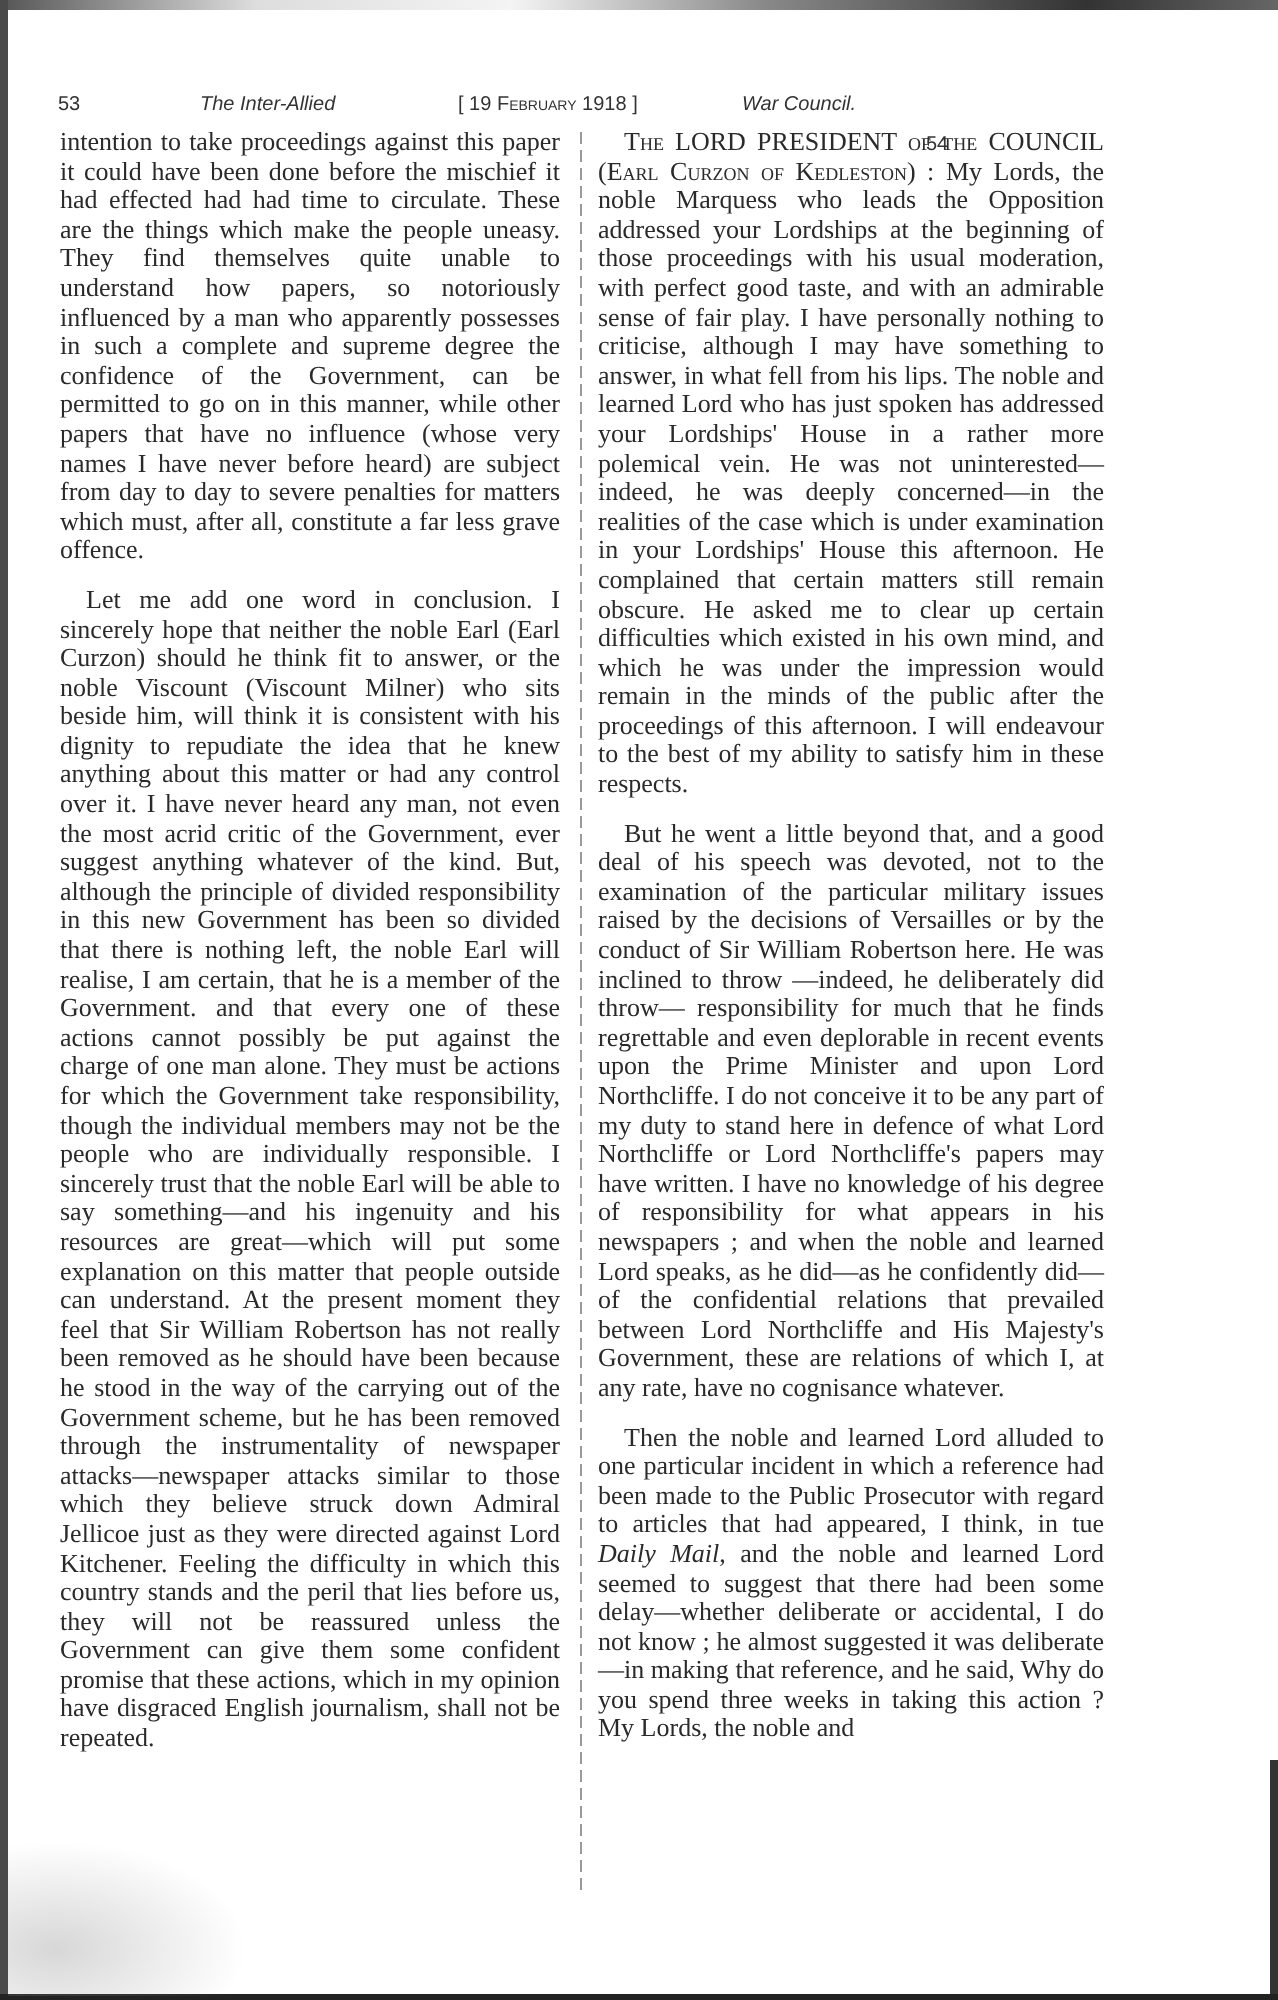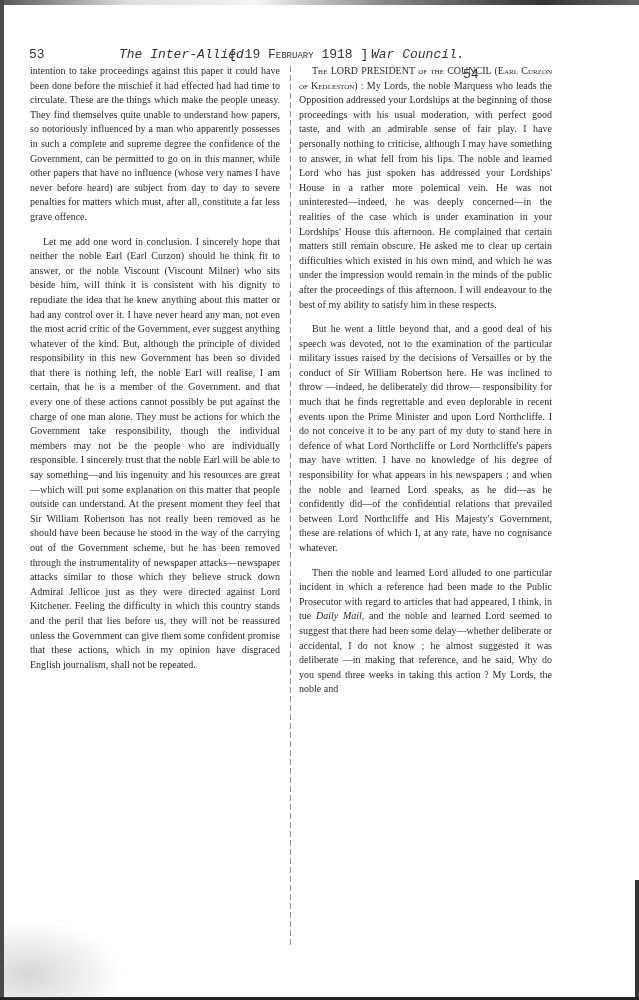--- a/index.html
+++ b/index.html
@@ -11,31 +11,31 @@
     }
     .top-edge { position: absolute; left: 0; top: 0; width: 639px; height: 5px;
       background: linear-gradient(90deg, #555 0%, #ddd 20%, #f4f4f4 40%, #888 60%, #333 85%, #666 100%); }
     .left-edge { position: absolute; left: 0; top: 0; width: 4px; height: 1000px; background: #4a4a4a; }
     .bottom-edge { position: absolute; left: 0; bottom: 0; width: 639px; height: 3px; background: #222; }
     .right-edge { position: absolute; right: 0; top: 880px; width: 4px; height: 120px; background: #333; }
     .smudge { position: absolute; left: 4px; top: 920px; width: 120px; height: 78px;
       background: radial-gradient(ellipse at 20% 70%, rgba(140,140,140,0.35), rgba(255,255,255,0) 70%); }
 
     .header { position: absolute; top: 47px; left: 29px; width: 590px; height: 16px;
-      font-size: 13px; color: #333; font-family: Liberation Mono, monospace; }
+      font-size: 10px; color: #333; font-family: Liberation Sans, sans-serif; }
     .header span { position: absolute; top: 0; white-space: nowrap; }
     .pg-left { left: 0; }
-    .title-left { left: 90px; font-style: italic; }
+    .title-left { left: 71px; font-style: italic; }
     .date { left: 160px; }
     .sc { font-variant: small-caps; padding-left: 40px; }
     .title-right { left: 342px; font-style: italic; }
     .pg-right { left: 434px; margin-top: 20px; }
 
     .col { position: absolute; top: 64px; font-family: "Liberation Serif", serif;
-      font-size: 10px; line-height: 14.6px; text-align: justify; }
+      font-size: 13px; line-height: 14.6px; text-align: justify; }
     .col-left { left: 30px; width: 250px; }
     .col-right { left: 299px; width: 253px; }
     .col p { margin: 0 0 10px 0; text-indent: 0; }
     .col p.indent { text-indent: 13px; font-family: Liberation Serif, serif; }
     .divider { position: absolute; left: 290px; top: 66px; width: 1px; height: 880px;
       background: repeating-linear-gradient(180deg, #999 0 6px, transparent 6px 9px); }
     .speaker { font-variant: small-caps; }
     .italic { font-style: italic; }
   </style>
 </head>

